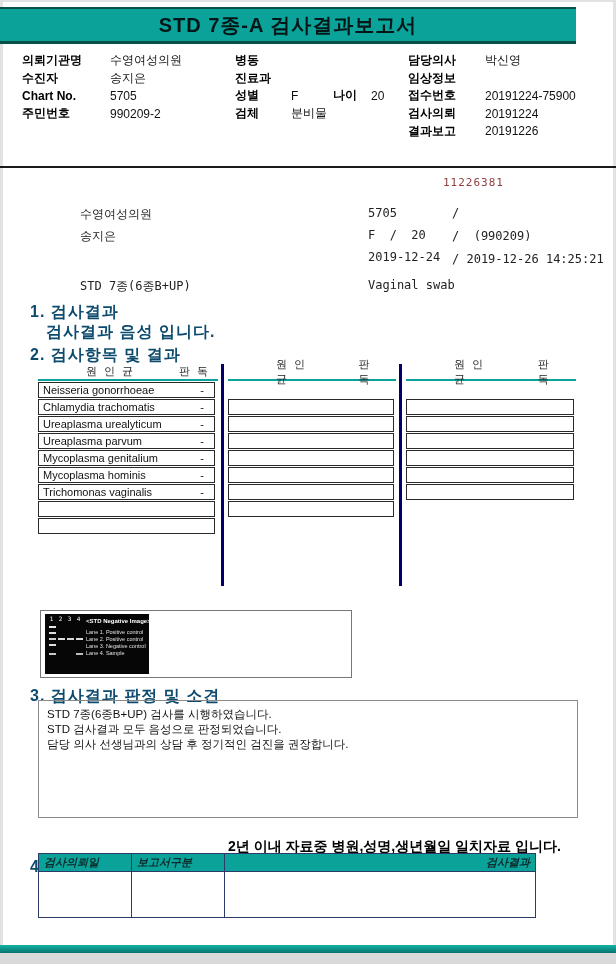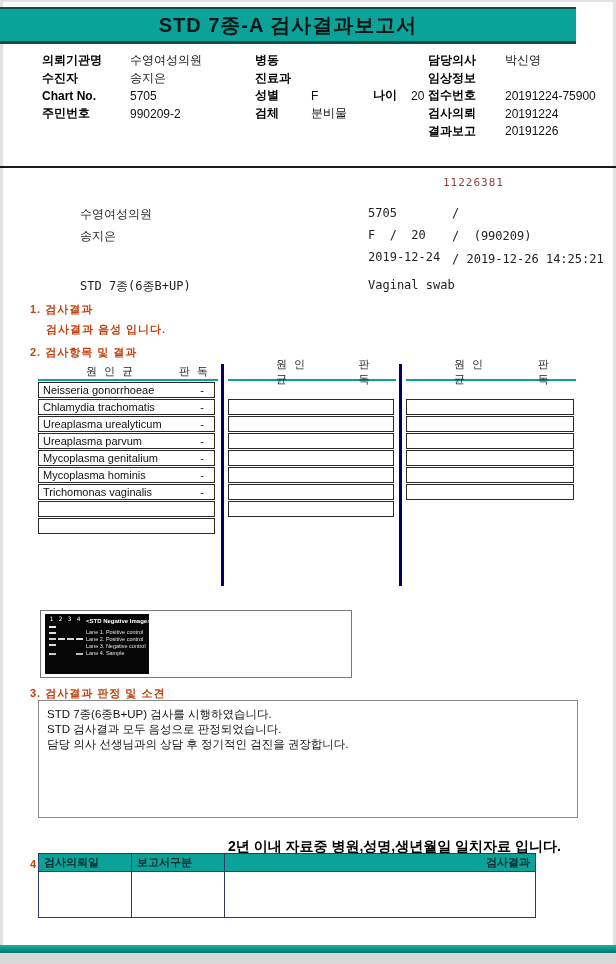--- a/index.html
+++ b/index.html
@@ -13,32 +13,32 @@
   .edge.right { right:0; top:0; width:3px; height:964px; }
   .edge.bottom { left:0; top:953px; width:616px; height:11px; background:#d9d9d9; }
 
   .titlebar { position:absolute; left:0; top:7px; width:576px; height:37px;
     background:#0ba29a; border-top:2px solid #0a4f48; border-bottom:3px solid #0a4f48;
     display:flex; align-items:center; justify-content:center; }
   .titlebar .title { font-size:20px; font-weight:bold; color:#041616; letter-spacing:1px; }
 
   .infocol { position:absolute; top:52px; font-size:12px; }
   .irow { height:17.6px; display:flex; align-items:center; white-space:nowrap; }
-  .ilabel { font-weight:bold; color:#000;margin-left:20px; }
+  .ilabel { font-weight:bold; color:#000; }
   .w86 { width:88px; } .w55 { width:56px; } .w75 { width:77px; } .w38 { width:38px; } .vw40 { width:42px; }
   .ivalue { color:#111; }
 
   .divider { position:absolute; left:0; top:166px; width:616px; height:2px; background:#1a1a1a; }
 
   .accession { position:absolute; left:443px; top:176px; font-size:11px; letter-spacing:1px; color:#8f3f3f; font-family:"DejaVu Sans Mono", monospace; }
 
   .mono { position:absolute; font-family:"DejaVu Sans Mono", monospace; font-size:12px; white-space:pre; color:#222; }
   .mono.small { font-size:12px; }
 
-  .sect { position:absolute; font-weight:bold; font-size:11px; color:#c2410c; letter-spacing:1px; white-space:nowrap; }
+  .sect { position:absolute; font-weight:bold; font-size:16px; color:#0c4a6e; letter-spacing:1px; white-space:nowrap; }
 
   .thead { position:absolute; top:364px; height:17px; border-bottom:2px solid #0ba29a;
     display:flex; justify-content:space-between; align-items:center; font-size:11px; color:#222; }
   .thead .org { padding-left:48px; letter-spacing:2px; }
   .thead .rd  { padding-right:8px; letter-spacing:2px;margin-left:36px; }
   .vline { position:absolute; top:364px; width:3px; height:222px; background:#000066; }
 
   .trow { position:absolute; left:38px; width:177px; height:16px; border:1px solid #2a2a2a;
     display:flex; justify-content:space-between; align-items:center; padding:0 10px 0 4px;
     font-size:11px; background:#fff; }
@@ -53,21 +53,21 @@
     box-shadow: 0 6px 0 #dddddd, 0 12px 0 #d0d0d0, 0 18px 0 #dddddd, 0 27px 0 #c8c8c8,
                 9px 12px 0 #dddddd, 18px 12px 0 #d6d6d6, 27px 12px 0 #dddddd, 27px 27px 0 #bbbbbb; }
   .gelcap { position:absolute; left:41px; top:4px; font-size:6px; font-weight:bold; color:#ffffff; white-space:nowrap; }
   .gelleg { position:absolute; left:41px; top:15px; font-size:5.5px; line-height:7px; color:#e0e0e0; white-space:nowrap; }
 
   .sec3box { position:absolute; left:38px; top:700px; width:540px; height:118px; border:1px solid #8a8a8a;
     padding:6px 8px; font-size:11.5px; line-height:15px; color:#111; }
 
   .histnote { position:absolute; left:228px; top:838px; font-size:14px; font-weight:bold; color:#000; }
 
-  .history { position:absolute; left:38px; top:853px; width:498px; border:1px solid #2b3a66; }
+  .history { position:absolute; left:38px; top:853px; width:498px; border:1px solid #2b3a66;font-style:italic; }
   .hhead { display:flex; height:17px; background:#0ba29a; }
   .hhead > div { font-size:11px; font-weight:bold; color:#0c2a2a; padding:1px 5px; border-right:1px solid #2b3a66; }
   .hbody { display:flex; height:46px; border-top:1px solid #2b3a66; background:#fff; }
   .hbody > div { border-right:1px solid #2b3a66; }
   .hc1 { width:93px; } .hc2 { width:93px; } .hc3 { flex:1; border-right:none !important;text-align:right; }
 
   .bottombar { position:absolute; left:0; top:945px; width:616px; height:8px;
     background:linear-gradient(180deg,#14b3a9,#09736b); }
 </style>
 </head>

